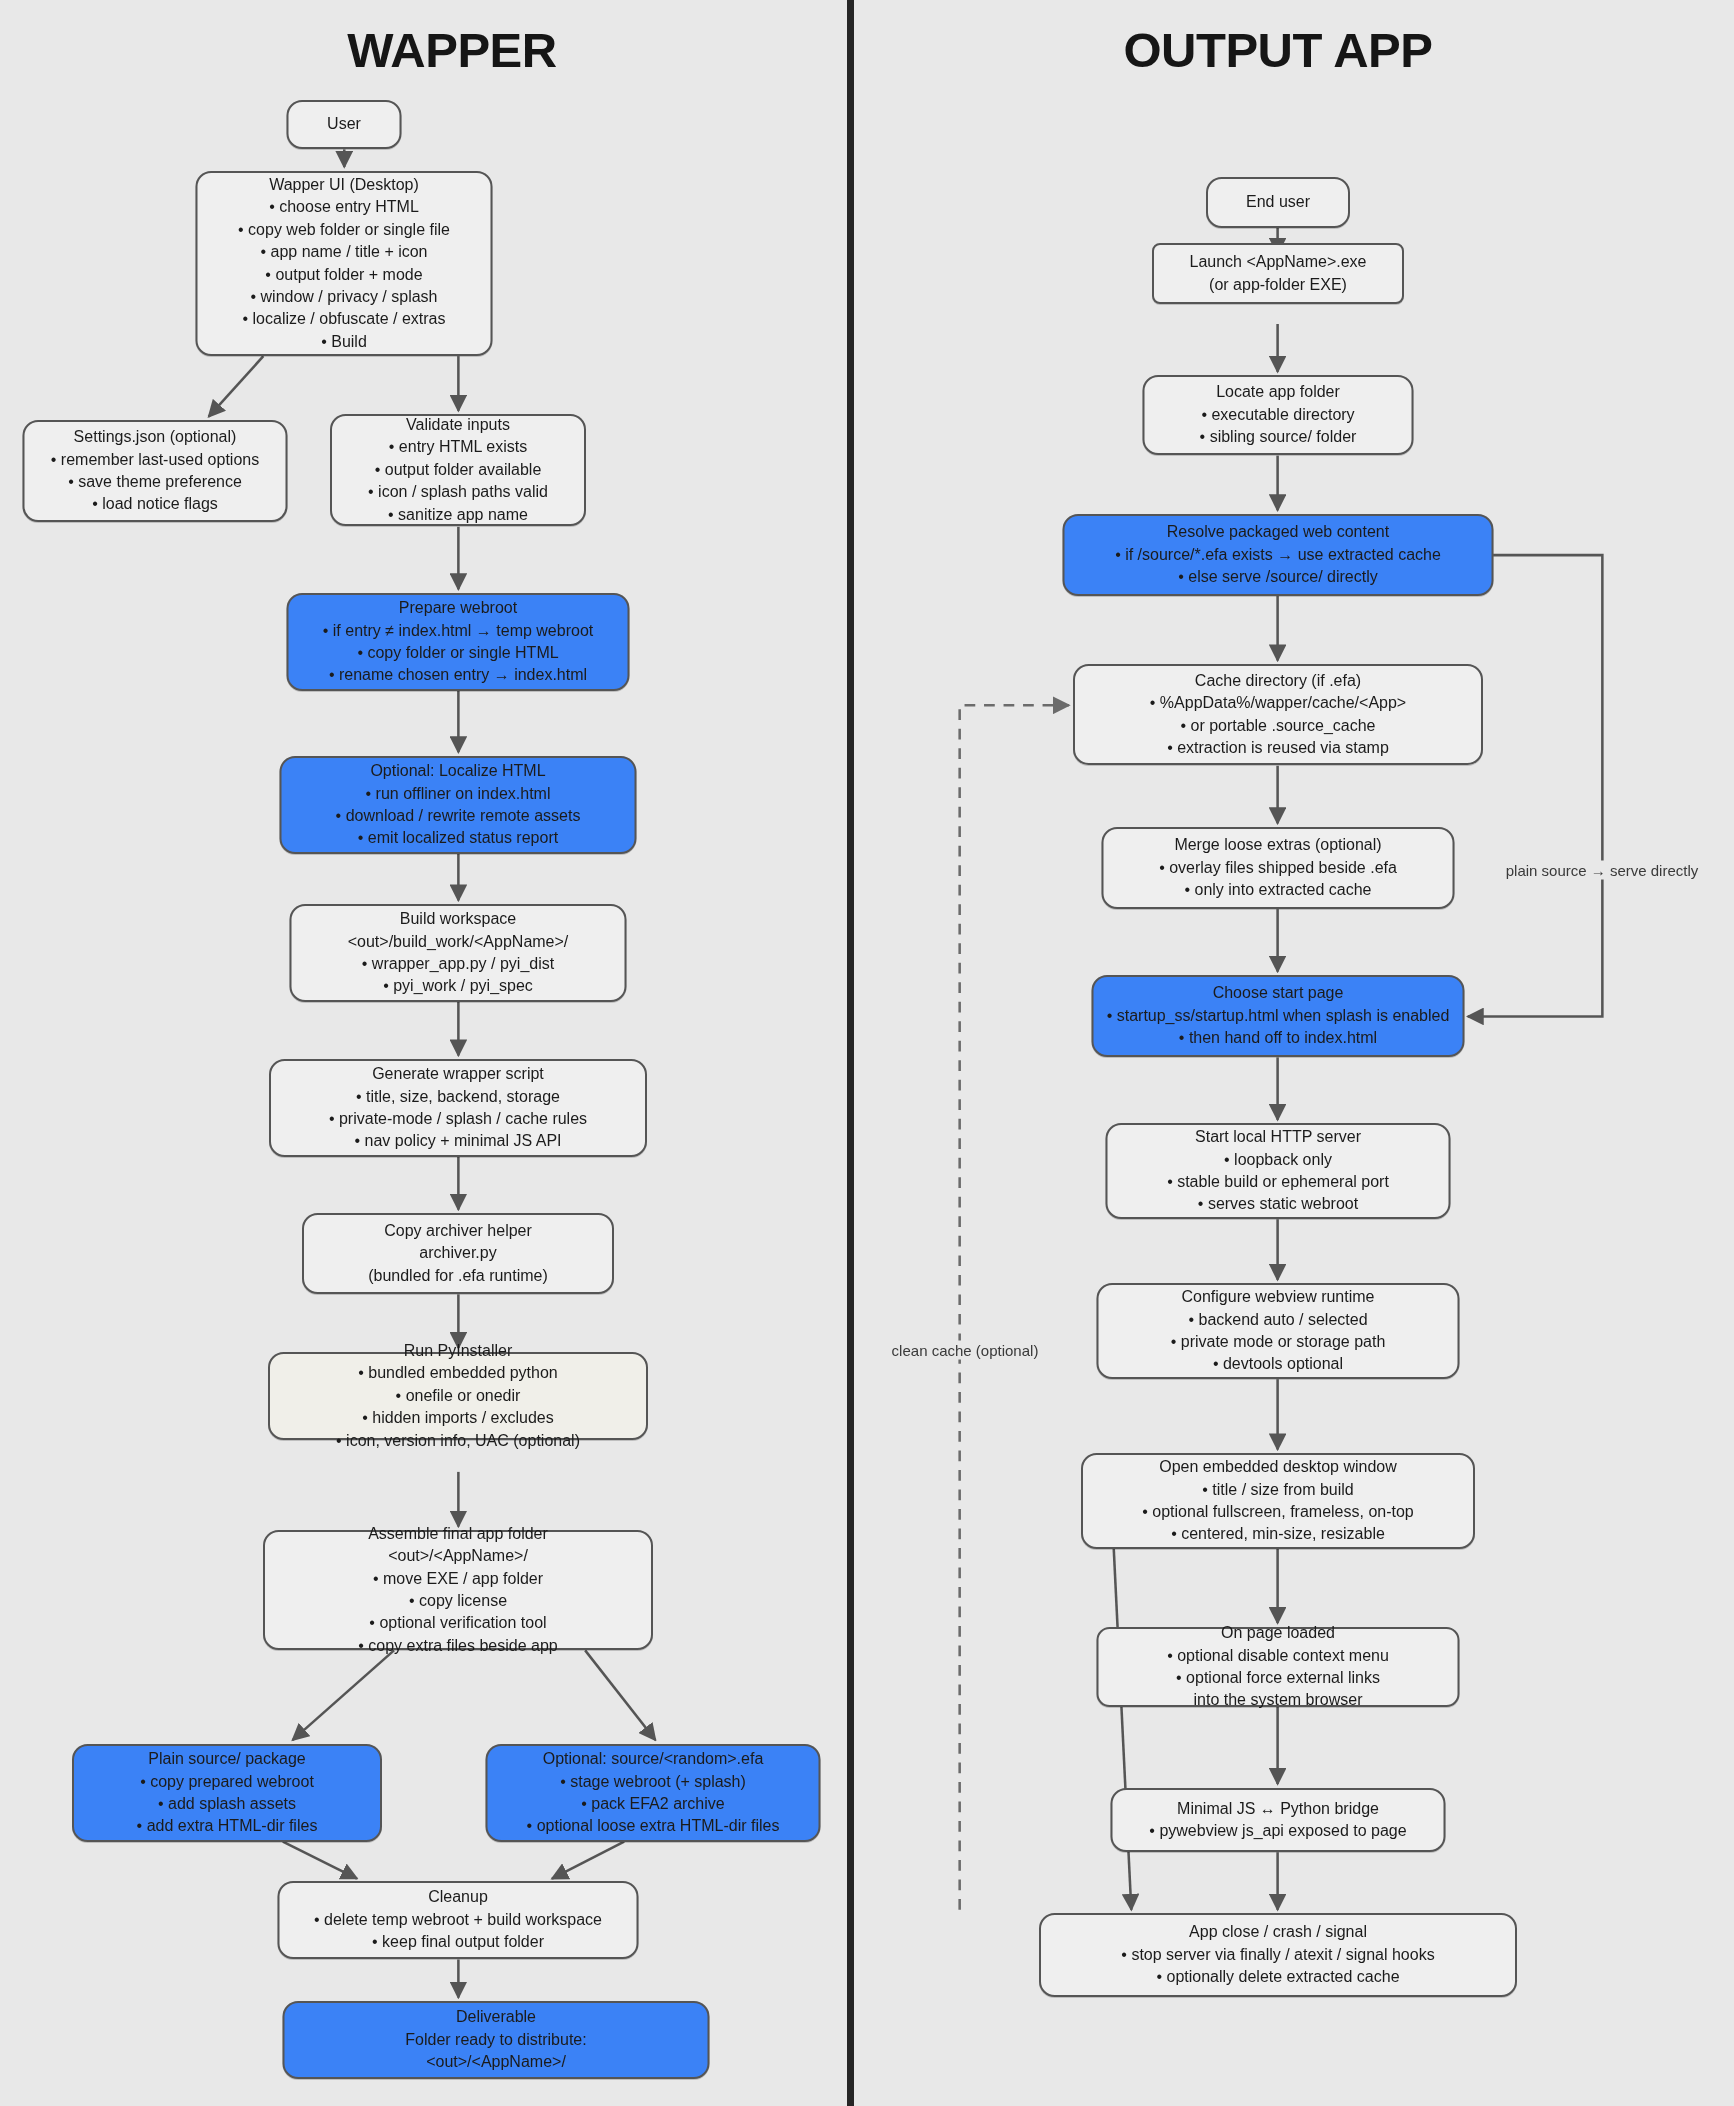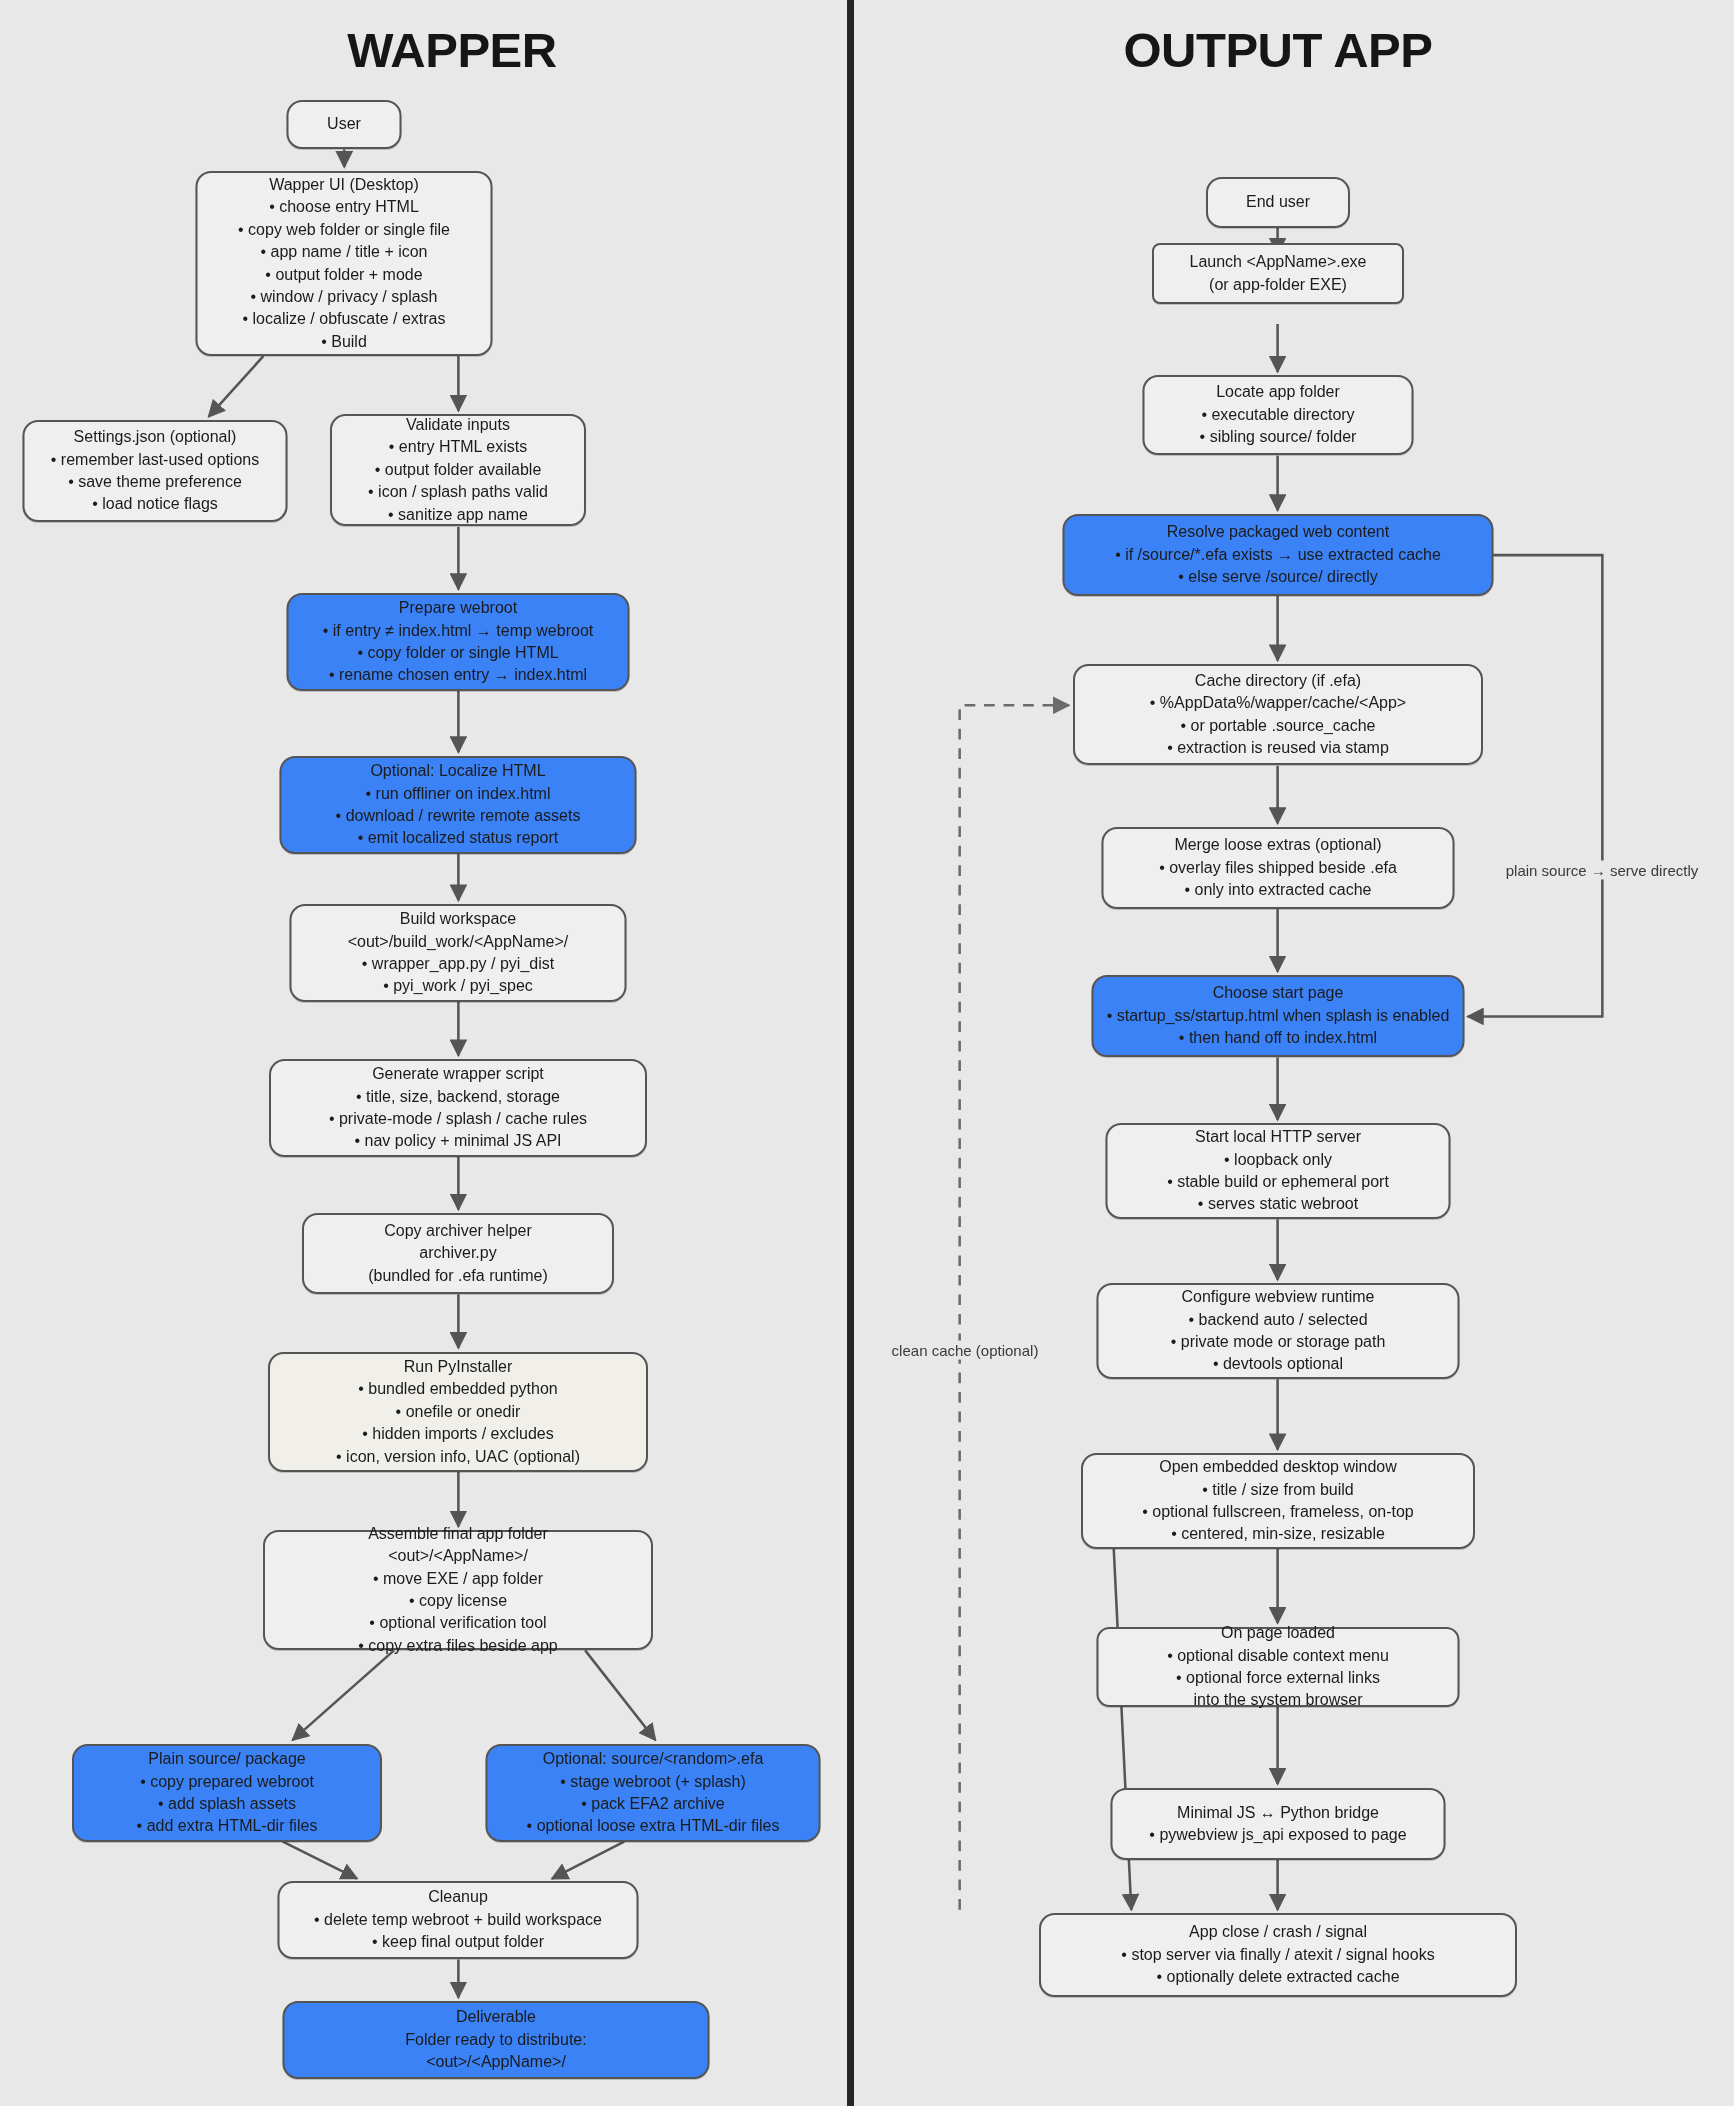--- a/index.html
+++ b/index.html
@@ -174,21 +174,21 @@
         <span class="ln">Generate wrapper script</span>
         <span class="ln">• title, size, backend, storage</span>
         <span class="ln">• private-mode / splash / cache rules</span>
         <span class="ln">• nav policy + minimal JS API</span>
       </div>
       <div class="node" style="left: 458px; top: 1213px; width: 312px; height: 81px;">
         <span class="ln">Copy archiver helper</span>
         <span class="ln">archiver.py</span>
         <span class="ln">(bundled for .efa runtime)</span>
       </div>
-      <div class="node cream" style="left: 458px; top: 1352px; width: 380px; height: 120px;">
+      <div class="node cream" style="left: 458px; top: 1352px; width: 380px; height: 88px;">
         <span class="ln">Run PyInstaller</span>
         <span class="ln">• bundled embedded python</span>
         <span class="ln">• onefile or onedir</span>
         <span class="ln">• hidden imports / excludes</span>
         <span class="ln">• icon, version info, UAC (optional)</span>
       </div>
       <div class="node" style="left: 458px; top: 1530px; width: 390px; height: 120px;">
         <span class="ln">Assemble final app folder</span>
         <span class="ln">&lt;out&gt;/&lt;AppName&gt;/</span>
         <span class="ln">• move EXE / app folder</span>
@@ -268,21 +268,21 @@
         <span class="ln">• title / size from build</span>
         <span class="ln">• optional fullscreen, frameless, on-top</span>
         <span class="ln">• centered, min-size, resizable</span>
       </div>
       <div class="node" style="left: 1278px; top: 1627px; width: 363px; height: 80px; border-radius: 13px;">
         <span class="ln">On page loaded</span>
         <span class="ln">• optional disable context menu</span>
         <span class="ln">• optional force external links</span>
         <span class="ln">into the system browser</span>
       </div>
-      <div class="node" style="left: 1278px; top: 1788px; width: 335px; height: 72px;">
+      <div class="node" style="left: 1278px; top: 1788px; width: 335px; height: 64px;">
         <span class="ln">Minimal JS ↔ Python bridge</span>
         <span class="ln">• pywebview js_api exposed to page</span>
       </div>
       <div class="node" style="left: 1278px; top: 1913px; width: 478px; height: 84px;">
         <span class="ln">App close / crash / signal</span>
         <span class="ln">• stop server via finally / atexit / signal hooks</span>
         <span class="ln">• optionally delete extracted cache</span>
       </div>
     </div>
   <div id="labels-layer">

